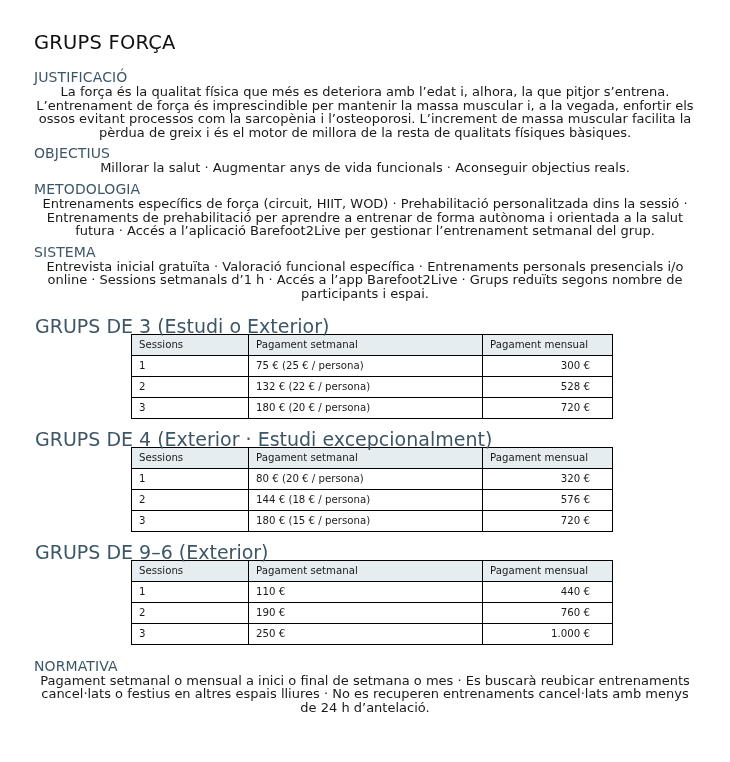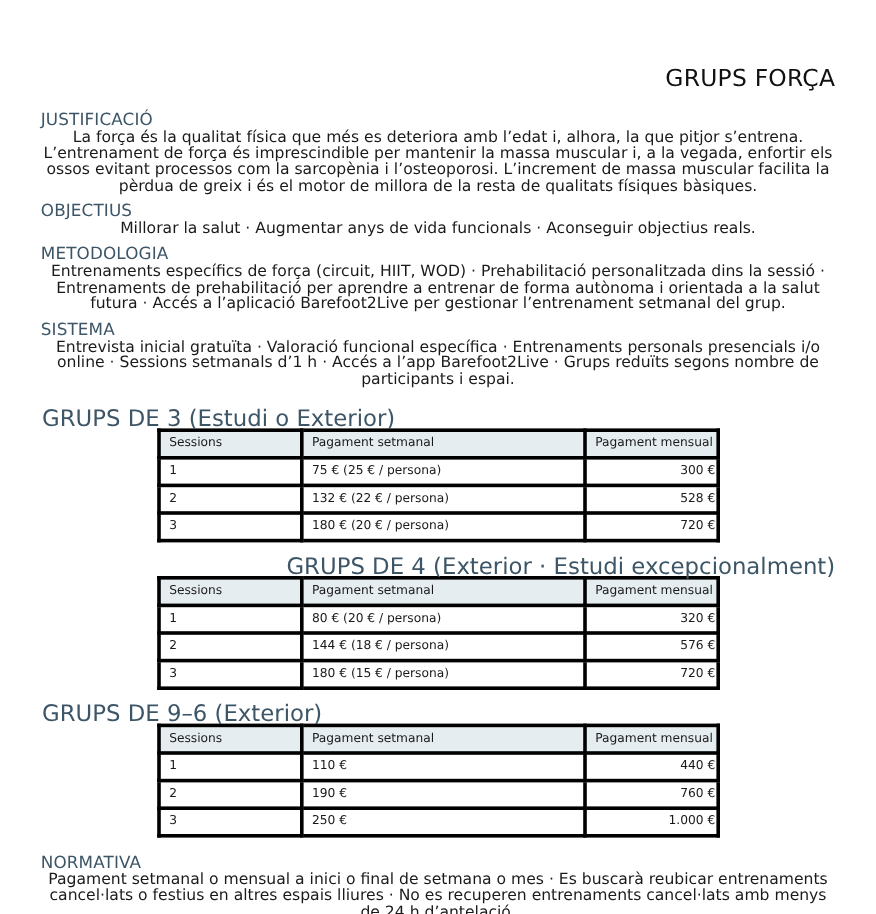--- a/index.html
+++ b/index.html
@@ -3,54 +3,54 @@
 <meta charset="utf-8">
 <style>
   html, body { margin: 0; padding: 0; background: #ffffff; }
   body {
     width: 730px; height: 762px; overflow: hidden;
     font-family: "DejaVu Sans", sans-serif;
     color: #1a1a1a;
   }
   .page { position: relative; padding: 0 34px; }
   .title {
-    text-align: right; font-size: 19.5px; font-weight: normal;
-    color: #111; margin: 0; padding-top: 55px; height: 22px; line-height: 22px;
+    text-align: left; font-size: 19.5px; font-weight: normal;
+    color: #111; margin: 0; padding-top: 32px; height: 22px; line-height: 22px;
     letter-spacing: 0.2px;
   }
   .sec-h {
     color: #3d5667; font-size: 14px; line-height: 16px; margin: 0;
     font-weight: normal; letter-spacing: 0.1px;
   }
   .sec-p {
     font-size: 13px; line-height: 13.6px; margin: 0; color: #1a1a1a; text-align: center;
   }
   #h-just { margin-top: 15px; }
   #h-obj { margin-top: 6px; }
   #h-met { margin-top: 6px; }
   #h-sis { margin-top: 6px; }
   .grp-h {
     color: #3d5667; font-size: 19px; line-height: 16px; margin: 0;
     font-weight: normal; margin-left: 1px;
   }
   #g3-h { margin-top: 17px; }
-  #g4-h { margin-top: 12px; text-align: right; }
+  #g4-h { margin-top: 12px; }
   #g5-h { margin-top: 12px; }
   table.price {
     border-collapse: collapse; margin-left: 97px; margin-top: 0px;
     font-size: 10.2px; color: #1a1a1a;
   }
   table.price th, table.price td {
-    border: 3px solid #000000; height: 20px; padding: 0 0 0 7px;
+    border: 1px solid #000000; height: 20px; padding: 0 0 0 7px;
     text-align: left; font-weight: normal;
   }
   table.price th { background: #e6edf1; }
   table.price .c1 { width: 109px; }
   table.price .c2 { width: 226px; }
-  table.price .c3 { width: 100px; padding-right: 1px; }
+  table.price .c3 { width: 100px; padding-right: 22px; }
   table.price td.c3 { text-align: right; }
   #norm-h { margin-top: 13px; }
 </style>
 </head>
 <body>
 
 <div class="page">
   <h1 class="title">GRUPS FORÇA</h1>
 
   <h2 class="sec-h" id="h-just">JUSTIFICACIÓ</h2>

